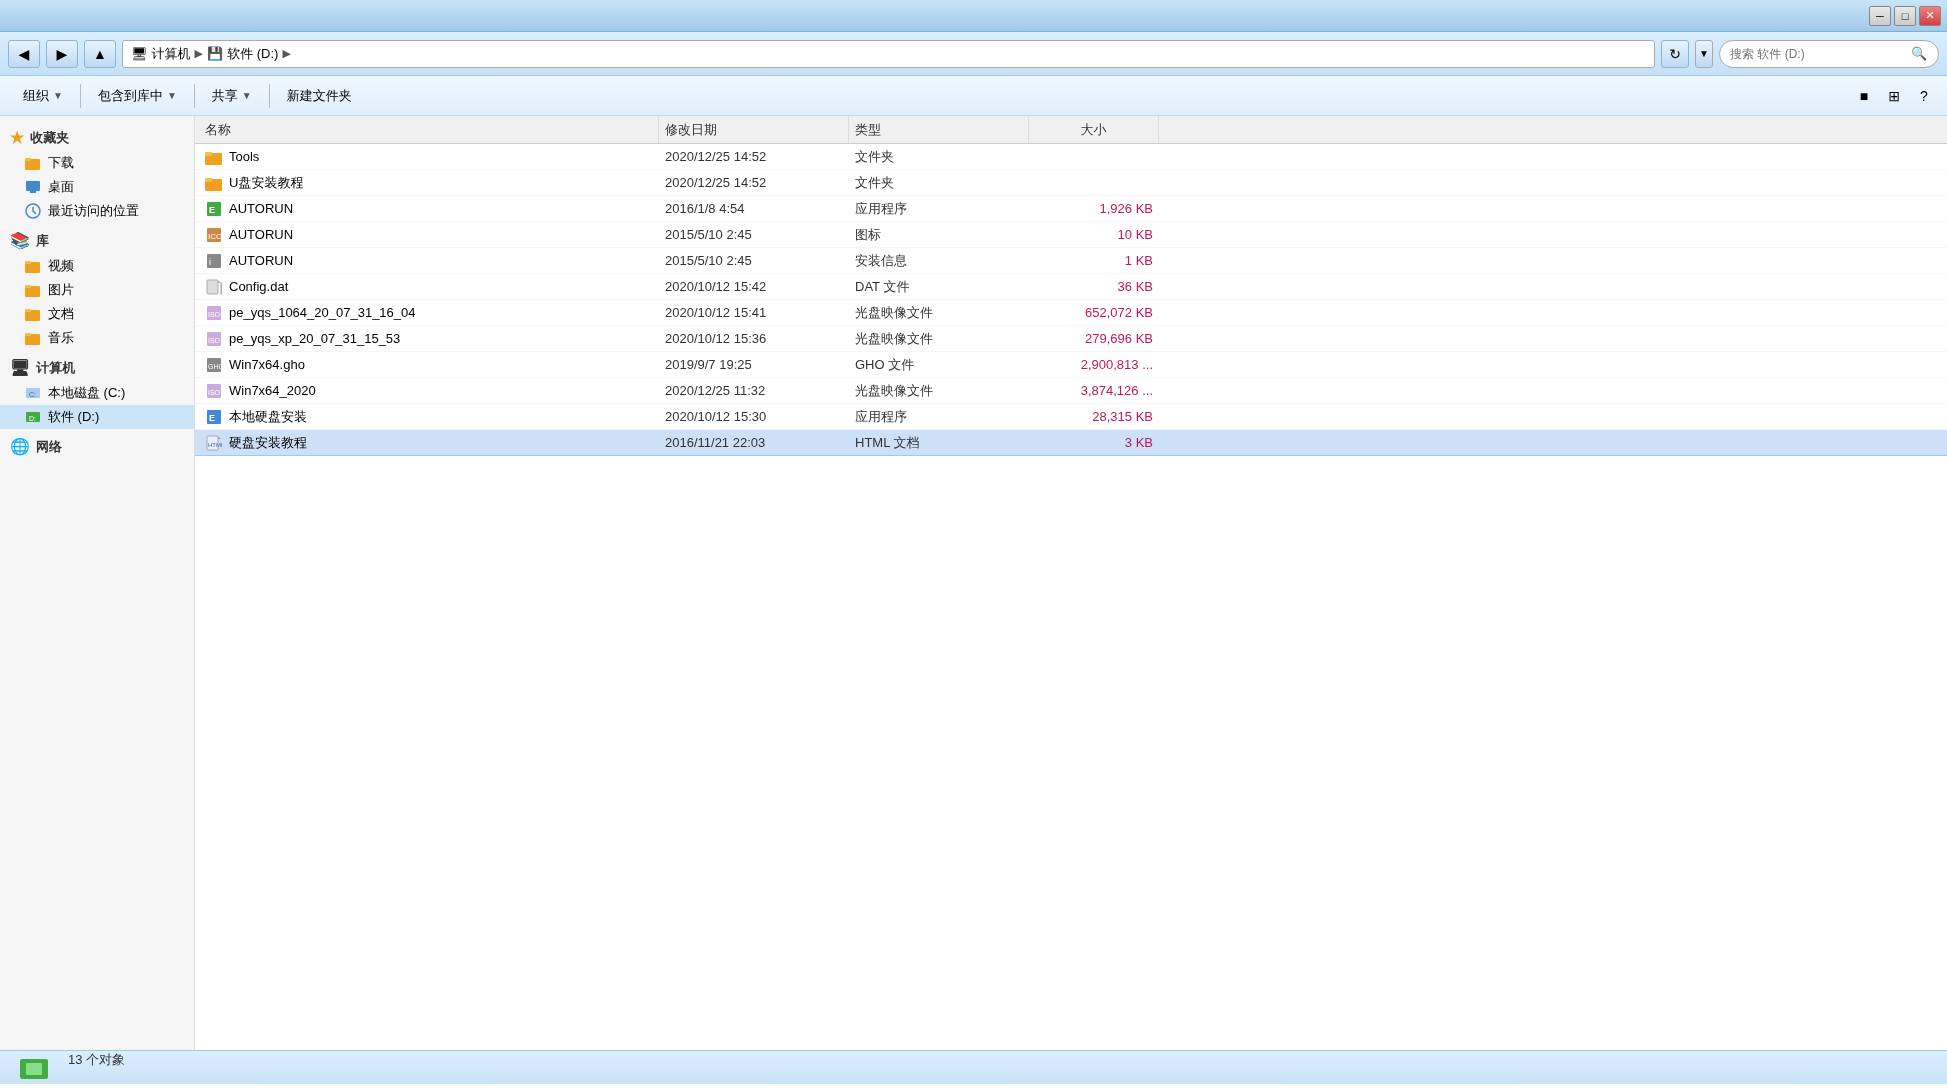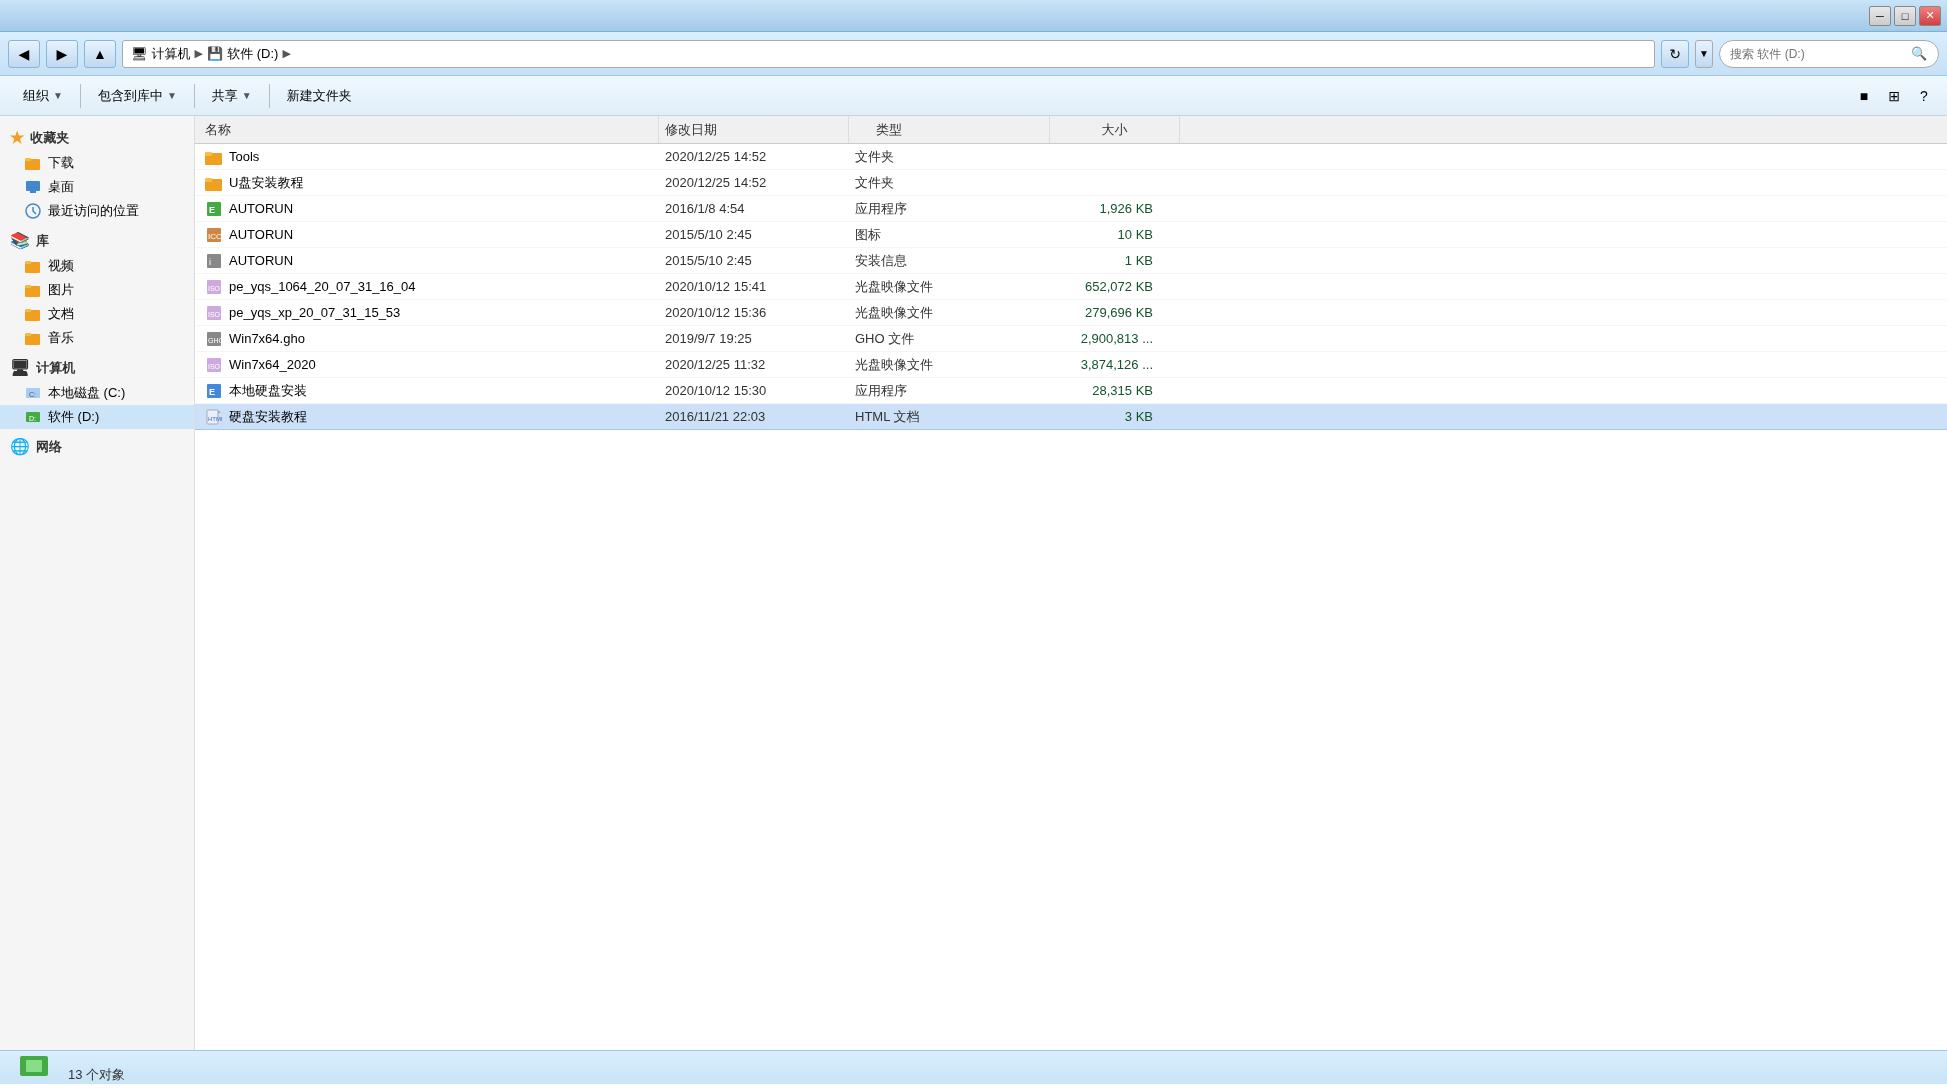--- a/index.html
+++ b/index.html
@@ -216,21 +216,21 @@
       cursor: pointer;
       padding: 0 6px;
       height: 100%;
       font-size: 13px;
       font-weight: normal;
       color: #333;
       border-right: 1px solid #ddd;
     }
     .col-name { width: 460px; }
     .col-date { width: 190px; }
-    .col-type { width: 180px; margin-left: 21px; }
+    .col-type { width: 180px; }
     .col-size { width: 130px; text-align: right; justify-content: center; }
 
     .file-list {
       flex: 1;
       overflow-y: auto;
       background: white;
     }
     .file-row {
       display: flex;
       align-items: center;
@@ -248,40 +248,40 @@
       text-overflow: ellipsis;
     }
     .file-cell.name-cell {
       width: 460px;
       display: flex;
       align-items: center;
       gap: 6px;
     }
     .file-cell.date-cell { width: 190px; color: #333; }
     .file-cell.type-cell { width: 180px; color: #333; }
-    .file-cell.size-cell { width: 130px; text-align: left; color: #14532d; justify-content: flex-end; display: flex; align-items: center; }
+    .file-cell.size-cell { width: 130px; text-align: left; color: #be185d; justify-content: flex-end; display: flex; align-items: center; }
 
     
     .file-icon {
       width: 18px;
       height: 18px;
       display: flex;
       align-items: center;
       justify-content: center;
       flex-shrink: 0;
       font-size: 15px;
     }
 
     
     .status-bar {
       height: 34px;
       background: linear-gradient(to bottom, #daeeff, #c8e4f5);
       border-top: 1px solid #a0c8e0;
       display: flex;
-      align-items: flex-end;
+      align-items: flex-start;
       padding: 0 16px;
       gap: 16px;
     }
     .status-icon {
       width: 36px;
       height: 36px;
       display: flex;
       align-items: center;
       justify-content: center;
     }
@@ -572,20 +572,35 @@
       <span>AUTORUN</span>
     </div>
     <div class="file-cell date-cell">2015/5/10 2:45</div>
     <div class="file-cell type-cell">安装信息</div>
     <div class="file-cell size-cell">1 KB</div>
   </div>
         <div class="file-row">
     <div class="file-cell name-cell">
       <div class="file-icon">
               <svg width="16" height="16" viewBox="0 0 16 16">
+                <rect x="1" y="1" width="11" height="14" rx="1" fill="#dddddd" stroke="#aaa"></rect>
+                <polygon points="12,1 15,4 12,4" fill="#aaa"></polygon>
+                <rect x="15" y="4" width="1" height="11" fill="#dddddd" stroke="#aaa"></rect>
+              </svg>
+            </div>
+      <span>Config.dat</span>
+    </div>
+    <div class="file-cell date-cell">2020/10/12 15:42</div>
+    <div class="file-cell type-cell">DAT 文件</div>
+    <div class="file-cell size-cell">36 KB</div>
+  </div>
+        <div class="file-row">
+    <div class="file-cell name-cell">
+      <div class="file-icon">
+              <svg width="16" height="16" viewBox="0 0 16 16">
                 <rect x="1" y="1" width="14" height="14" rx="1" fill="#ccaadd"></rect>
                 <text x="2" y="12" font-size="7" fill="white">ISO</text>
               </svg>
             </div>
       <span>pe_yqs_1064_20_07_31_16_04</span>
     </div>
     <div class="file-cell date-cell">2020/10/12 15:41</div>
     <div class="file-cell type-cell">光盘映像文件</div>
     <div class="file-cell size-cell">652,072 KB</div>
   </div>

